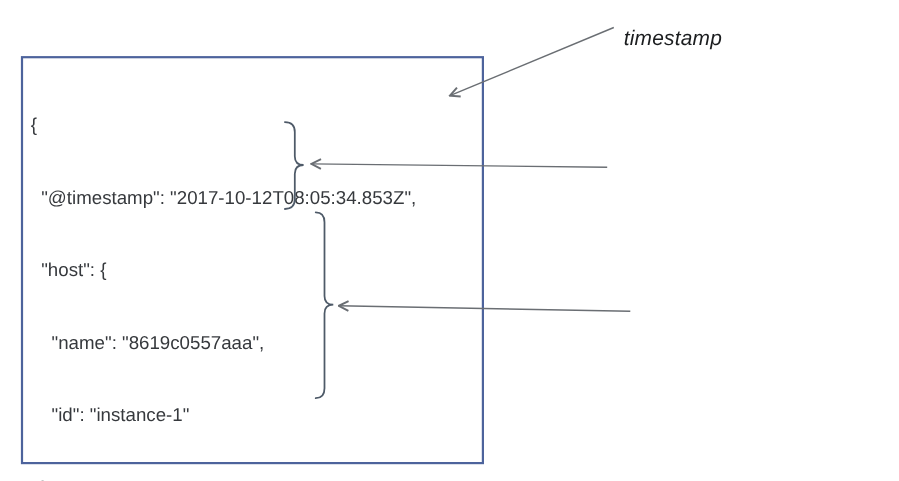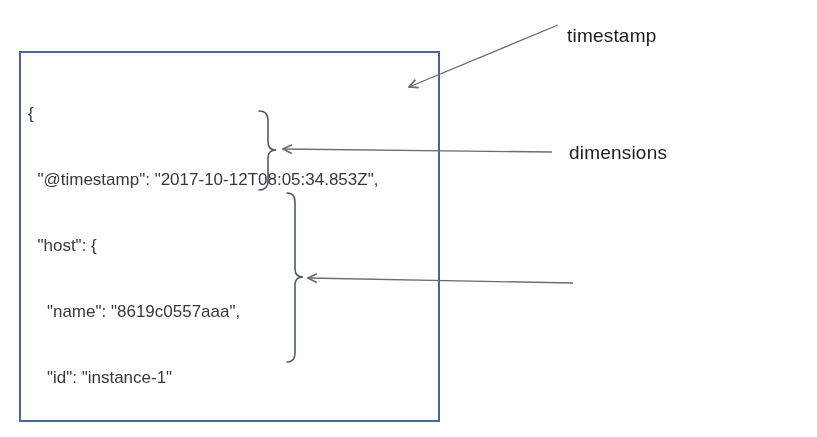--- a/index.html
+++ b/index.html
@@ -45,21 +45,21 @@
     pointer-events: none;
   }
   .callout-label {
     position: absolute;
     font-size: 19px;
     line-height: 22px;
     color: #1b1d1f;
     letter-spacing: 0.2px;
     white-space: nowrap;
   }
-  .label-timestamp { left: 567px; top: 25px; }
+  .label-timestamp { left: 567px; top: 25px; font-style: italic; }
   .label-dimensions { left: 569px; top: 142px; }
   .label-metric { left: 584px; top: 270px; }
 </style>
 </head>
 <body>
 
 <div class="stage">
 
   <div class="json-box">
     <div class="json-lines">
@@ -94,16 +94,15 @@
 
     <line x1="558" y1="25" x2="409" y2="87" stroke="#6a6e73" stroke-width="1.3" marker-end="url(#arrowhead)"></line>
 
     <line x1="552" y1="152" x2="283" y2="149" stroke="#6a6e73" stroke-width="1.3" marker-end="url(#arrowhead)"></line>
 
     <line x1="573" y1="283" x2="308" y2="278" stroke="#6a6e73" stroke-width="1.3" marker-end="url(#arrowhead)"></line>
   </svg>
 
   <div class="callout-label label-timestamp">timestamp</div>
 
-  <div class="callout-label label-dimensions">dimensions</div>
 
 
 </div>
 
 </body></html>

